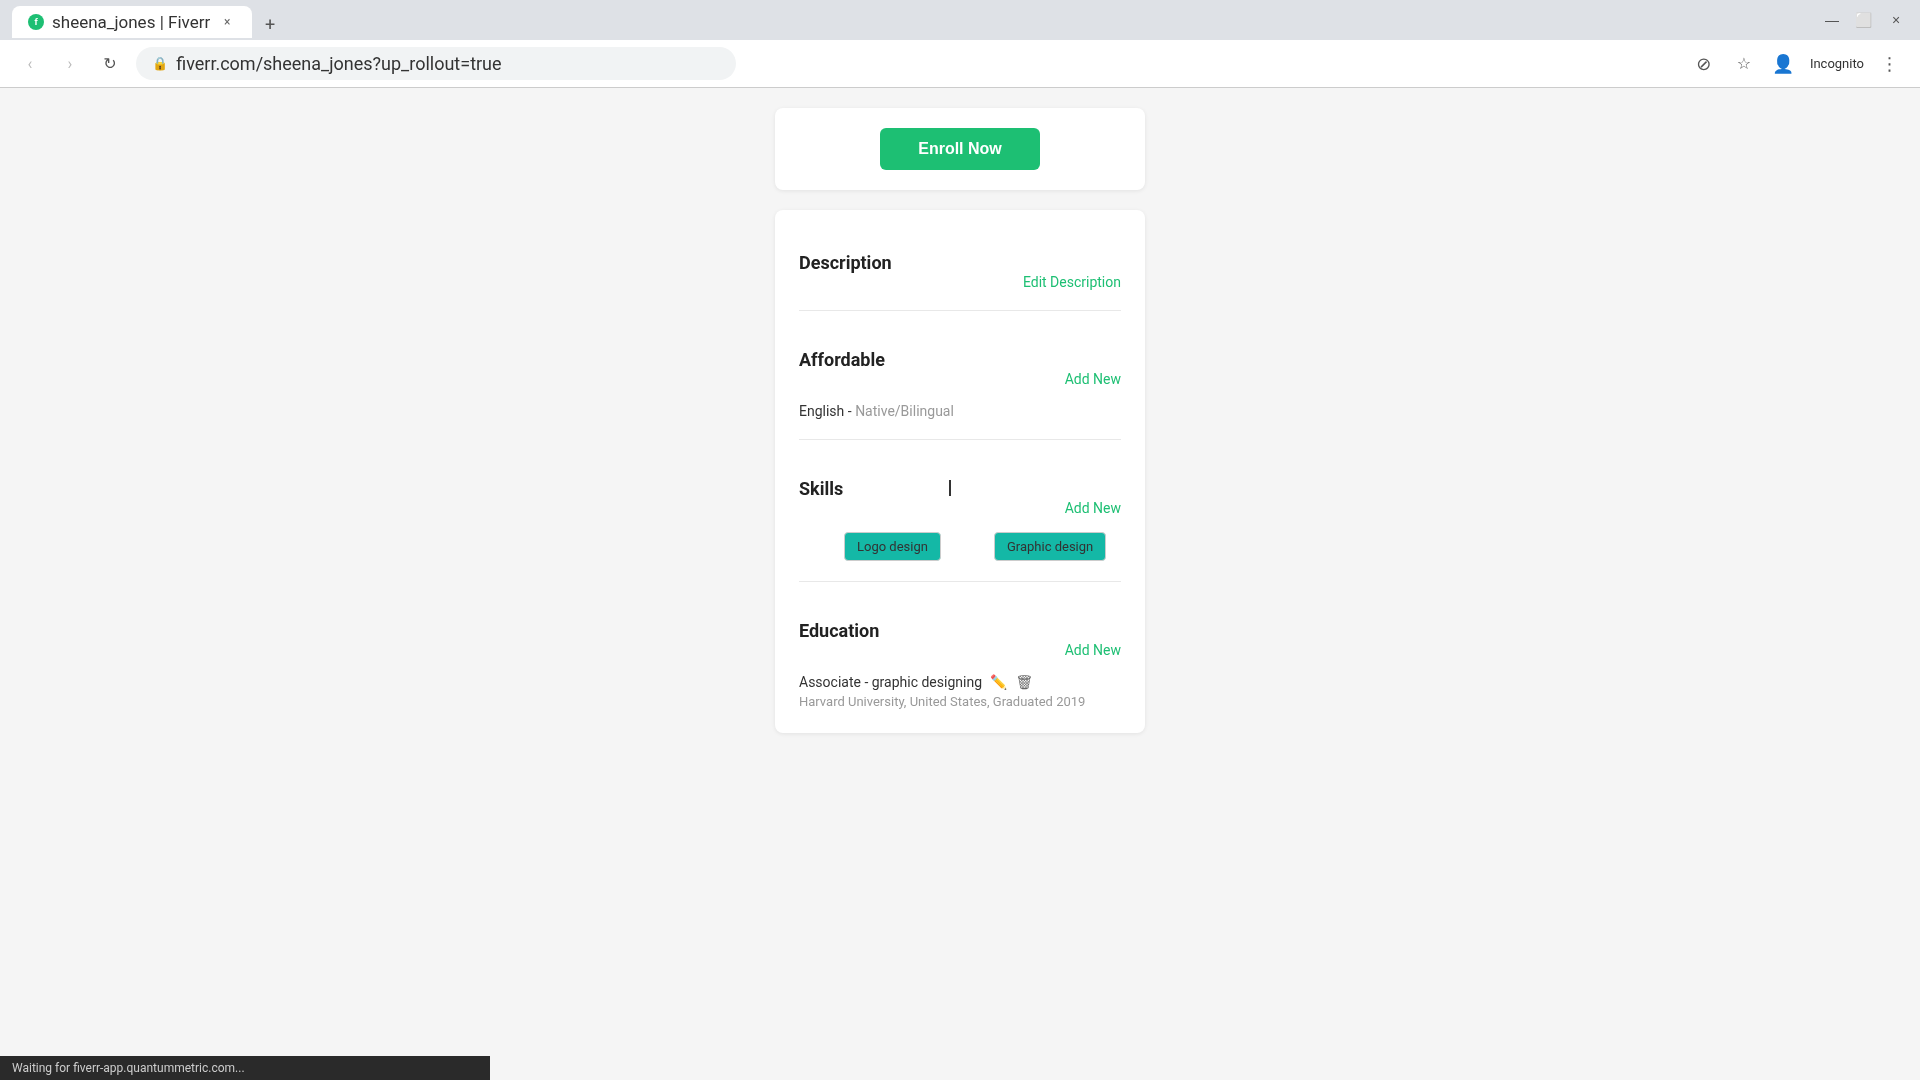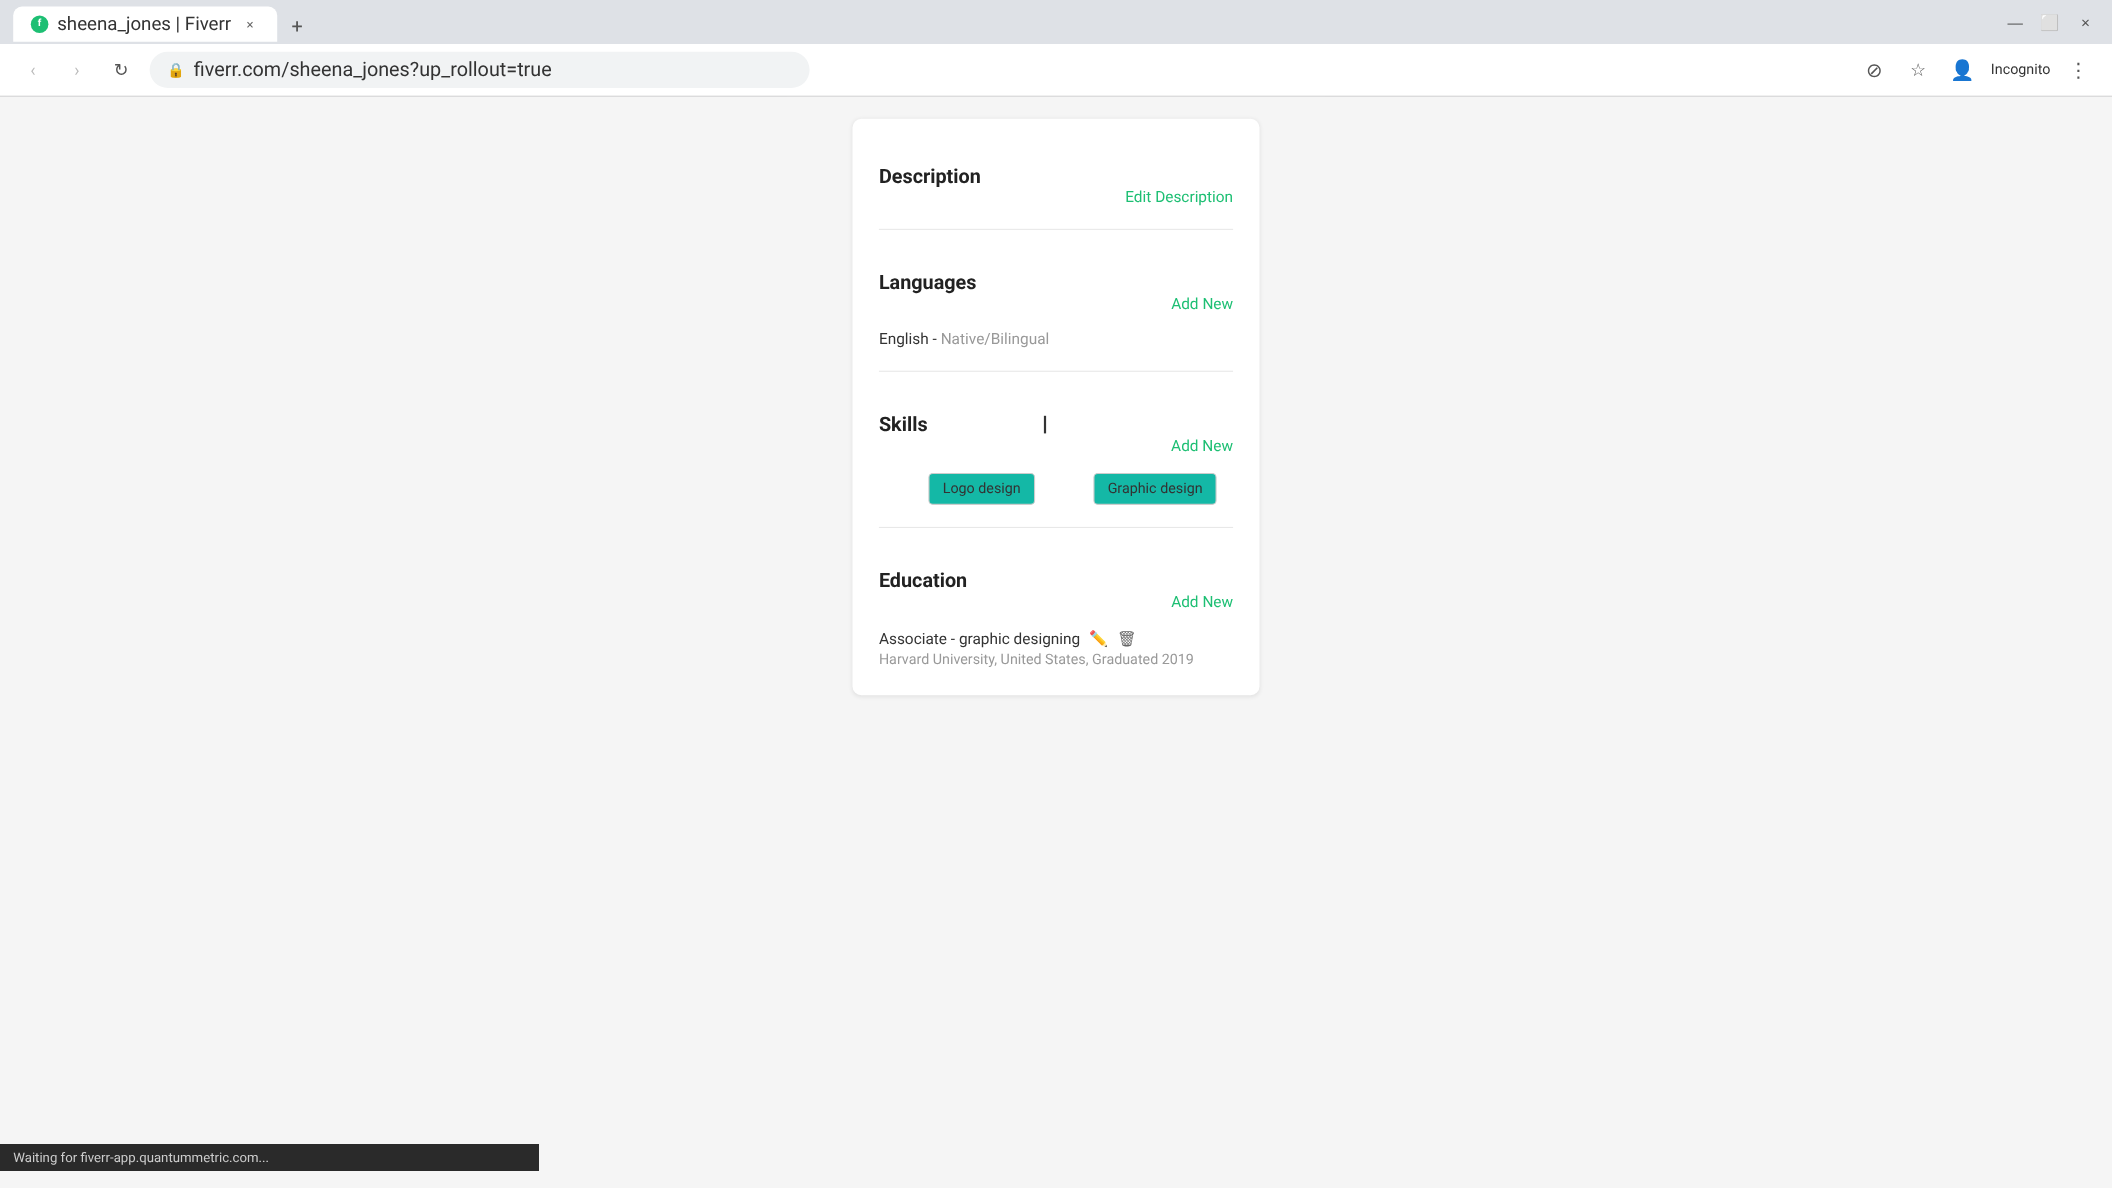--- a/index.html
+++ b/index.html
@@ -311,21 +311,21 @@
       color: #999;
       margin-top: 4px;
     }
 
     @keyframes blink {
       50% { opacity: 0; }
     }
 
     .status-bar {
       position: fixed;
-      bottom: 16px;
+      bottom: 0;
       left: 0;
       width: 490px;
       background: #2a2a2a;
       color: #ccc;
       font-size: 12px;
       padding: 4px 12px;
       height: 24px;
       display: flex;
       align-items: center;
     }
@@ -383,32 +383,35 @@
       <span class="incognito-label">Incognito</span>
       <div class="addr-icon" style="font-size:18px; letter-spacing:1px;">⋮</div>
     </div>
   </div>
 </div>
 
 <div class="page-content">
   <div class="main-area">
 
     <div style="height:20px;"></div>
+    <div class="enroll-card">
+      <button class="enroll-btn">Enroll Now</button>
+    </div>
 
     <div class="profile-card">
 
       <div class="section-header">
         <span class="section-title">Description</span>
         <a class="section-action">Edit Description</a>
       </div>
 
       <hr class="section-divider">
 
       <div class="section-header">
-        <span class="section-title">Languages</span>
+        <span class="section-title">Affordable</span>
         <a class="section-action">Add New</a>
       </div>
       <div class="language-item">
         <span>English</span>
         <span> - </span>
         <span class="language-level">Native/Bilingual</span>
       </div>
 
       <hr class="section-divider">
 

